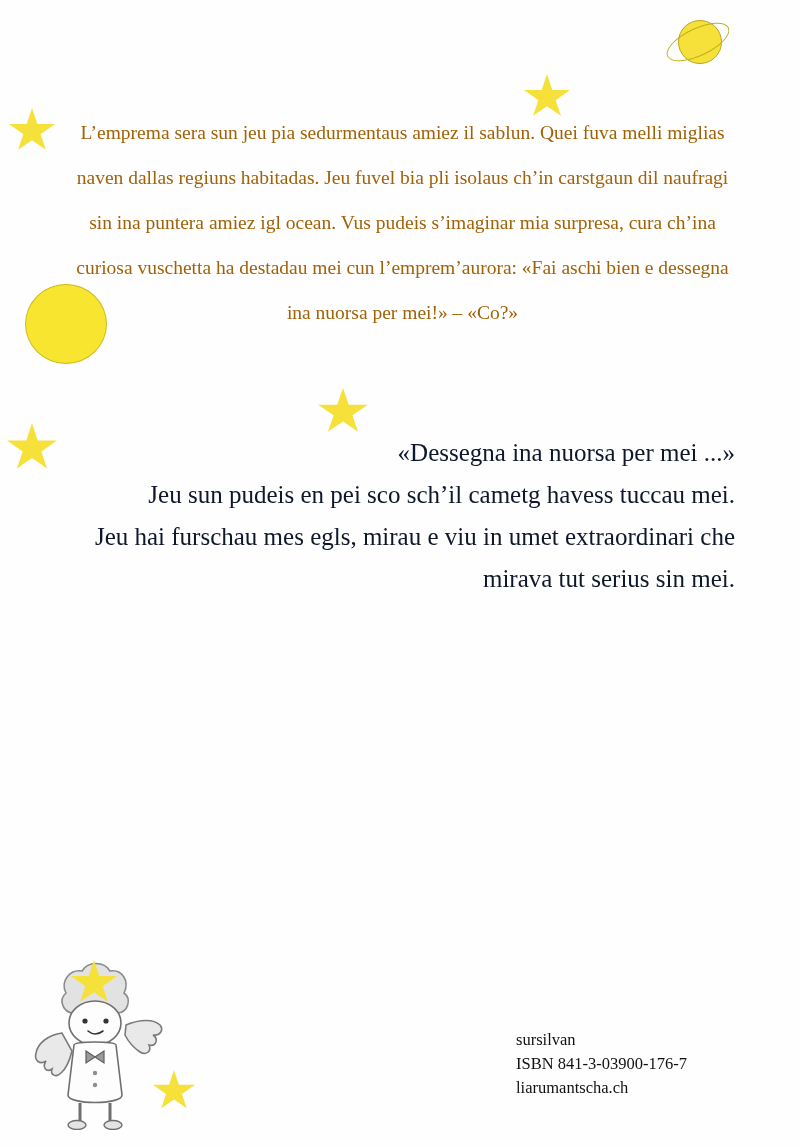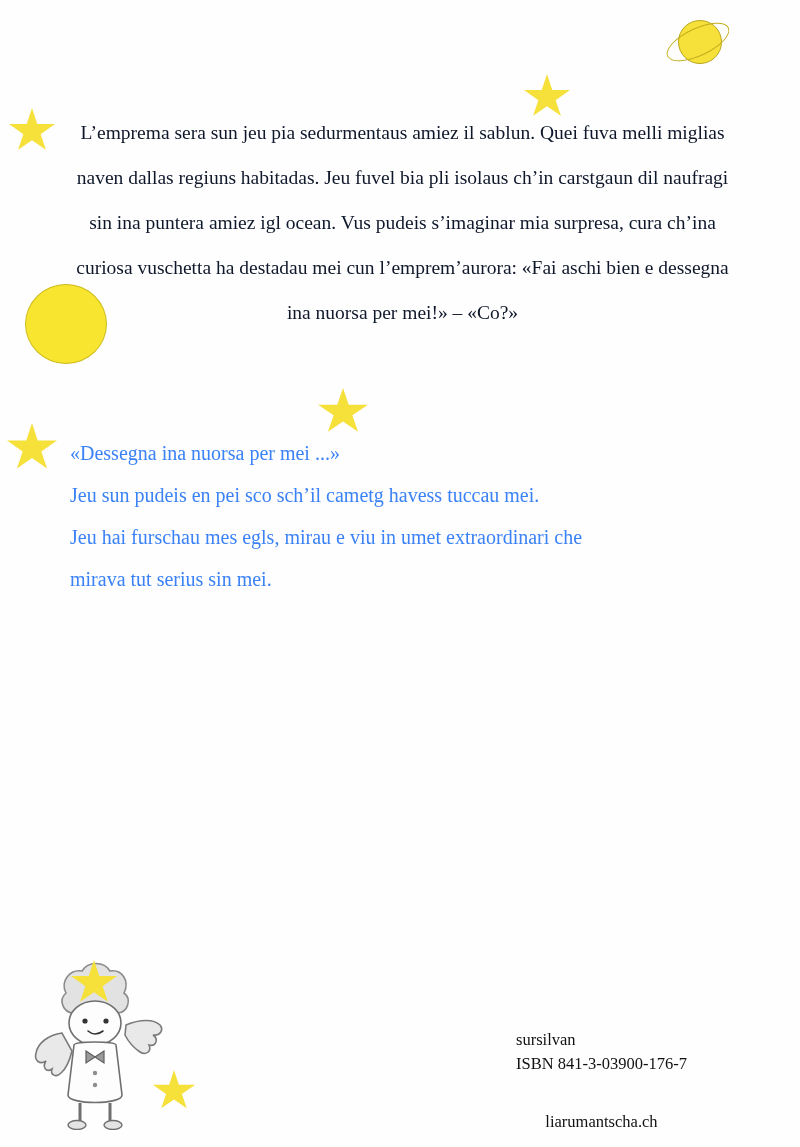--- a/index.html
+++ b/index.html
@@ -65,44 +65,44 @@
 
   
   .text-block {
     position: absolute;
     left: 70px;
     top: 110px;
     width: 665px;
     text-align: center;
     font-size: 19.5px;
     line-height: 45px;
-    color: #0f172a;
+    color: #a16207;
   }
   .para-two {
     position: absolute;
     left: 70px;
     top: 432px;
     width: 665px;
-    text-align: left;
-    font-size: 20px;
+    text-align: right;
+    font-size: 25px;
     line-height: 42px;
-    color: #3b82f6;
+    color: #0f172a;
   }
   .para-two .line { display: block; }
 
   
   .footer {
     position: absolute;
     left: 516px;
     top: 1028px;
     font-size: 16.5px;
     line-height: 24px;
     color: #111;
   }
-  .footer .site { margin-top: 34px; text-align: center; }
+  .footer .site { margin-top: 0; }
 
   
   .prince {
     position: absolute;
     left: 22px;
     top: 955px;
     width: 160px;
     height: 175px;
   }
 </style>

